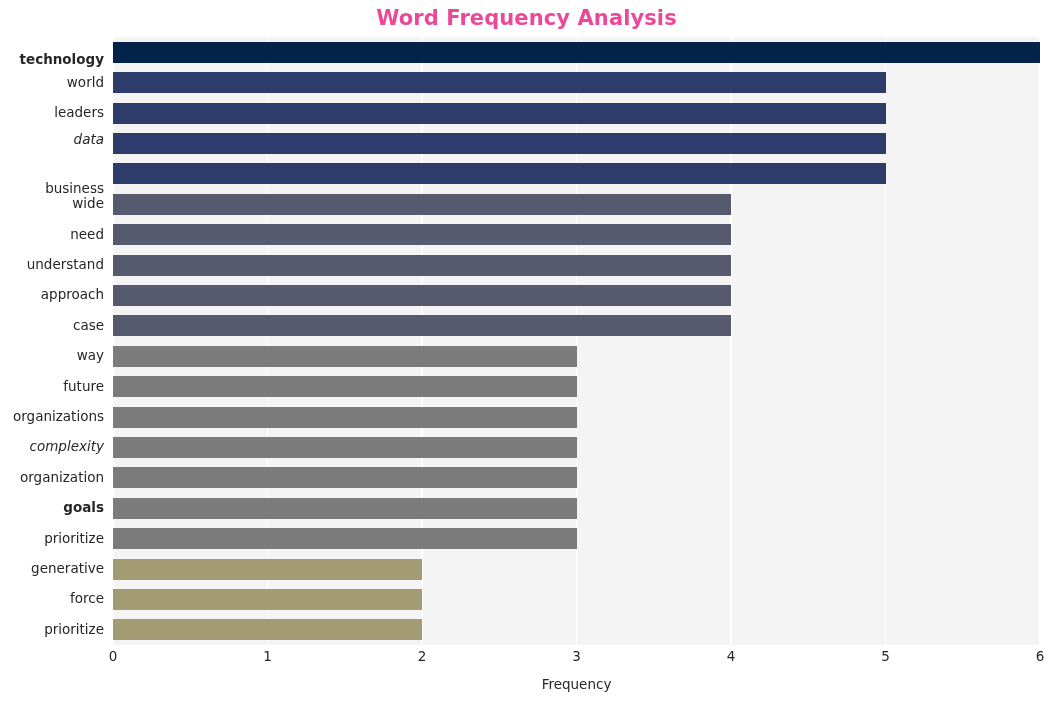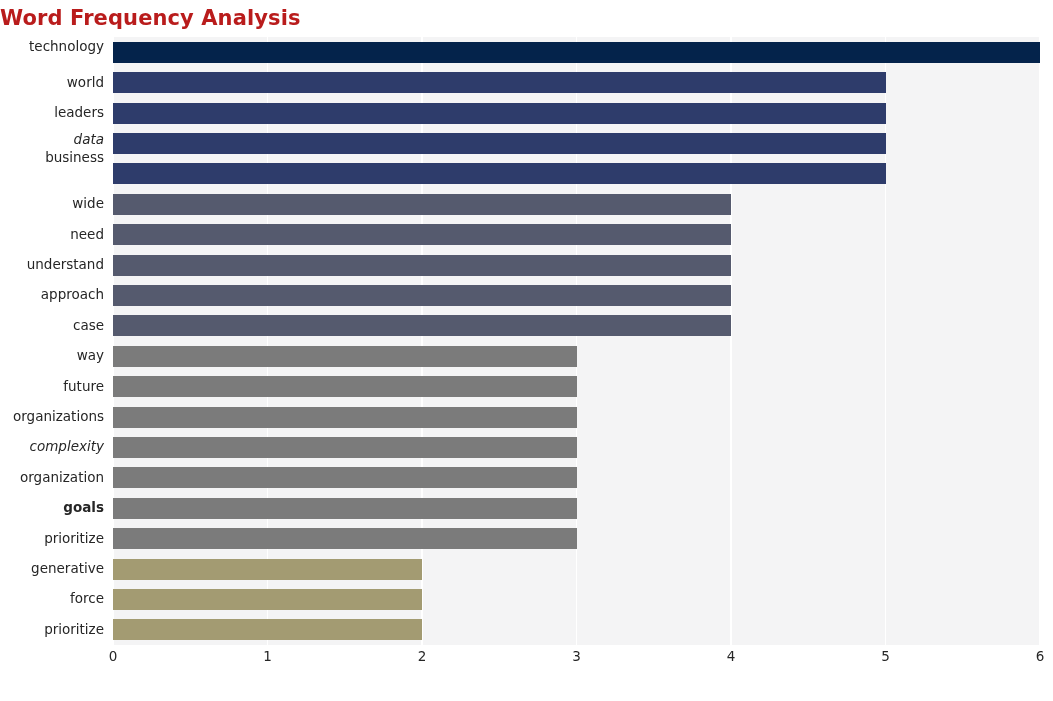--- a/index.html
+++ b/index.html
@@ -20,23 +20,24 @@
     height: 701px;
     background: #ffffff;
   }
 
   
   #chart-title {
     position: absolute;
     left: 0;
     top: 6px;
     width: 1053px;
+    text-align: center;
     font-size: 21px;
     font-weight: bold;
-    color: #b91c1c;
+    color: #ec4899;
     letter-spacing: 0.1px;
   }
 
   
   #plot-area {
     position: absolute;
     left: 113px;
     top: 37px;
     width: 927px;
     height: 608px;
@@ -191,25 +192,25 @@
         <div class="bar-row" style="top: 551.9px; height: 21px;">
           <div class="bar" title="force: 2" style="width: 309px; background: rgb(163, 155, 114);"></div>
         </div>
         <div class="bar-row" style="top: 582.3px; height: 21px;">
           <div class="bar" title="innovation: 2" style="width: 309px; background: rgb(163, 155, 114);"></div>
         </div>
       </div>
   </div>
 
   <div id="ylabels-layer">
-      <div class="ytick" style="top: 3px;">technology</div>
+      <div class="ytick" style="top: 16px; font-weight: bold;">technology</div>
       <div class="ytick" style="top: 38.6px;">world</div>
       <div class="ytick" style="top: 69px;">leaders</div>
       <div class="ytick" style="top: 96px; font-style: italic;">data</div>
-      <div class="ytick" style="top: 114px; text-align: center;">business</div>
+      <div class="ytick" style="top: 145px; text-align: center;">business</div>
       <div class="ytick" style="top: 160.2px; margin-left: 21px;">wide</div>
       <div class="ytick" style="top: 190.6px;">need</div>
       <div class="ytick" style="top: 221px;">understand</div>
       <div class="ytick" style="top: 251.4px;">approach</div>
       <div class="ytick" style="top: 281.8px;">case</div>
       <div class="ytick" style="top: 312.2px;">way</div>
       <div class="ytick" style="top: 342.6px;">future</div>
       <div class="ytick" style="top: 373px;">organizations</div>
       <div class="ytick" style="top: 403.4px; font-style: italic;">complexity</div>
       <div class="ytick" style="top: 433.8px;">organization</div>
@@ -223,14 +224,15 @@
   <div id="xlabels-layer">
       <div class="xtick" style="left: 113px;">0</div>
       <div class="xtick" style="left: 267.5px;">1</div>
       <div class="xtick" style="left: 422px;">2</div>
       <div class="xtick" style="left: 576.5px;">3</div>
       <div class="xtick" style="left: 731px;">4</div>
       <div class="xtick" style="left: 885.5px;">5</div>
       <div class="xtick" style="left: 1040px;">6</div>
     </div>
 
+  <div id="xaxis-title">Frequency</div>
 
 </div>
 
 </body></html>

